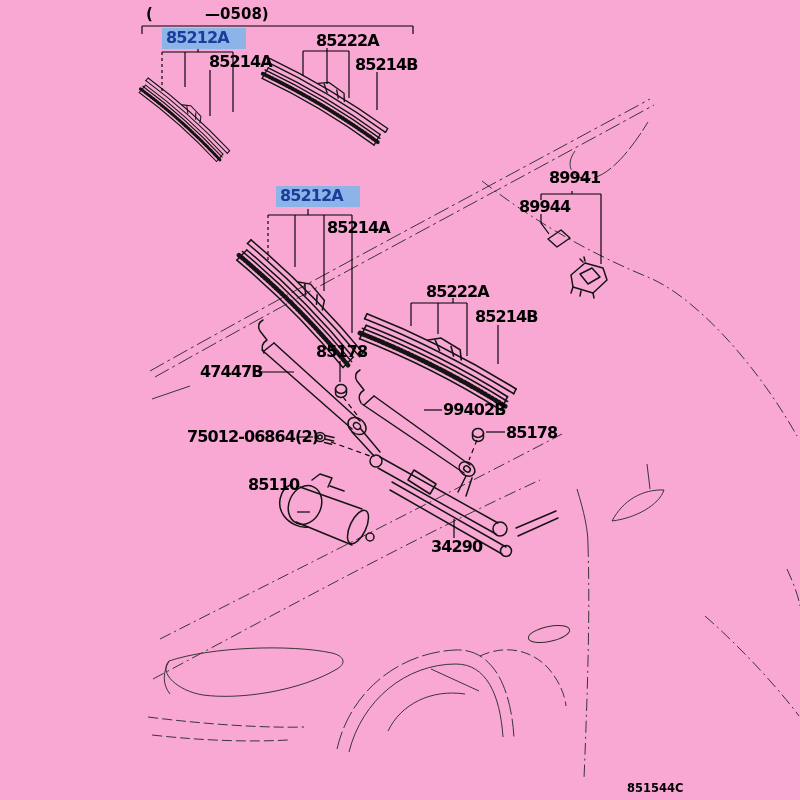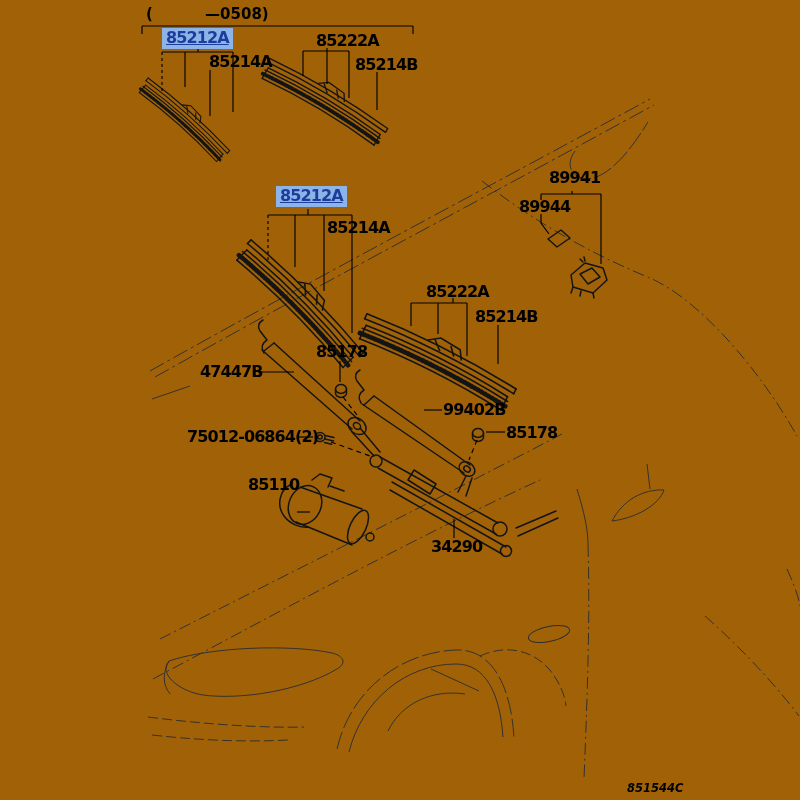--- a/index.html
+++ b/index.html
@@ -1,22 +1,22 @@
 <!DOCTYPE html>
 <html><head>
 <meta charset="utf-8">
 <style>
   html,body{margin:0;padding:0;background:#fff;}
-  #stage{position:relative;width:800px;height:800px;background:#a16207;overflow:hidden;
+  #stage{position:relative;width:800px;height:800px;background:#f9a8d4;overflow:hidden;
          font-family:"DejaVu Sans",sans-serif;}
   svg{position:absolute;left:0;top:0;}
   .lbl{position:absolute;font-weight:bold;font-size:16px;letter-spacing:-0.9px;
        color:#000;white-space:nowrap;line-height:1.1;}
-  .lbl.hl{background:#8db4e8;color:#1d3d9c;padding:1px 4px 2px 4px;text-decoration:underline;}
-  .lbl.small{font-size:11.5px;letter-spacing:0;font-style:italic;}
+  .lbl.hl{background:#8db4e8;color:#1d3d9c;padding:1px 17px 2px 4px;}
+  .lbl.small{font-size:11.5px;letter-spacing:0;}
   .lbl.variant{font-size:15px;letter-spacing:0;white-space:pre;}
   .car path, .car ellipse{fill:none;stroke:#2e2e2e;stroke-width:0.95;}
   .part path,.part ellipse,.part circle{fill:none;stroke:#141414;stroke-width:1.5;
        stroke-linecap:round;stroke-linejoin:round;}
   .ref path{fill:none;stroke:#000;stroke-width:1.15;}
   .ref path.dash{stroke-dasharray:3 3;}
   .ref path.assy{stroke-dasharray:5 4;}
   .dd1{stroke-dasharray:16 4 3 4;}
   .dd2{stroke-dasharray:12 4 2 4;}
   .dd3{stroke-dasharray:10 4;}

